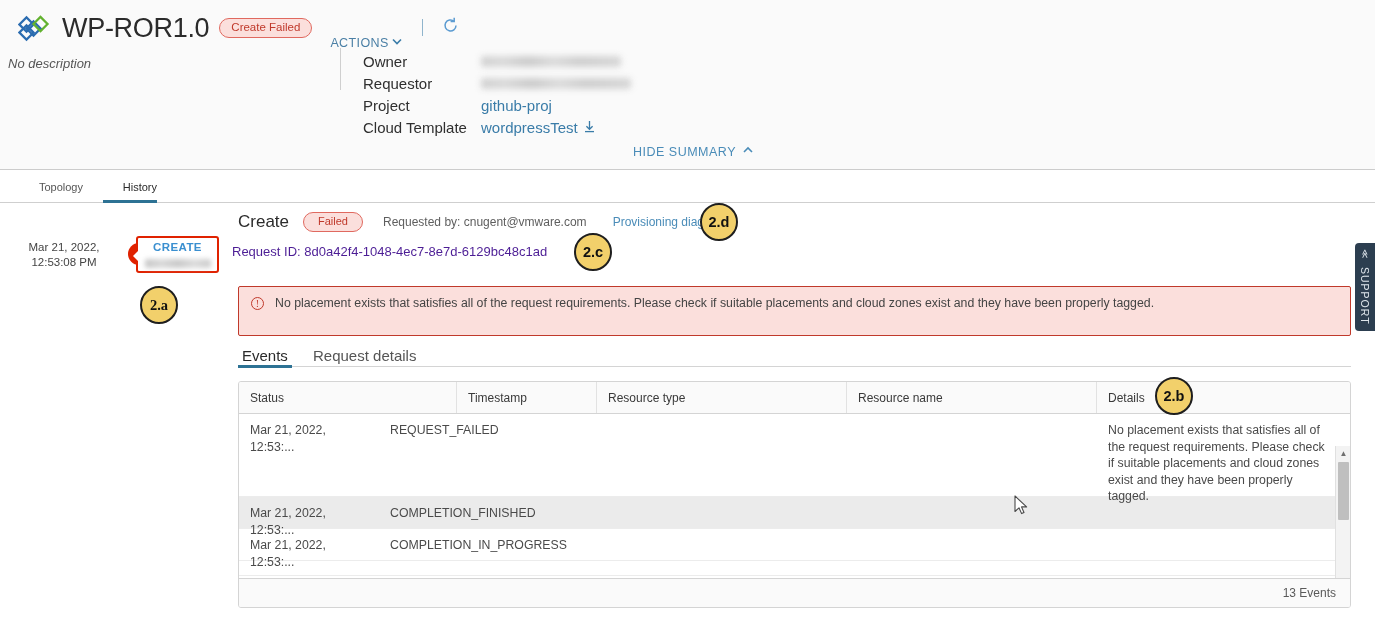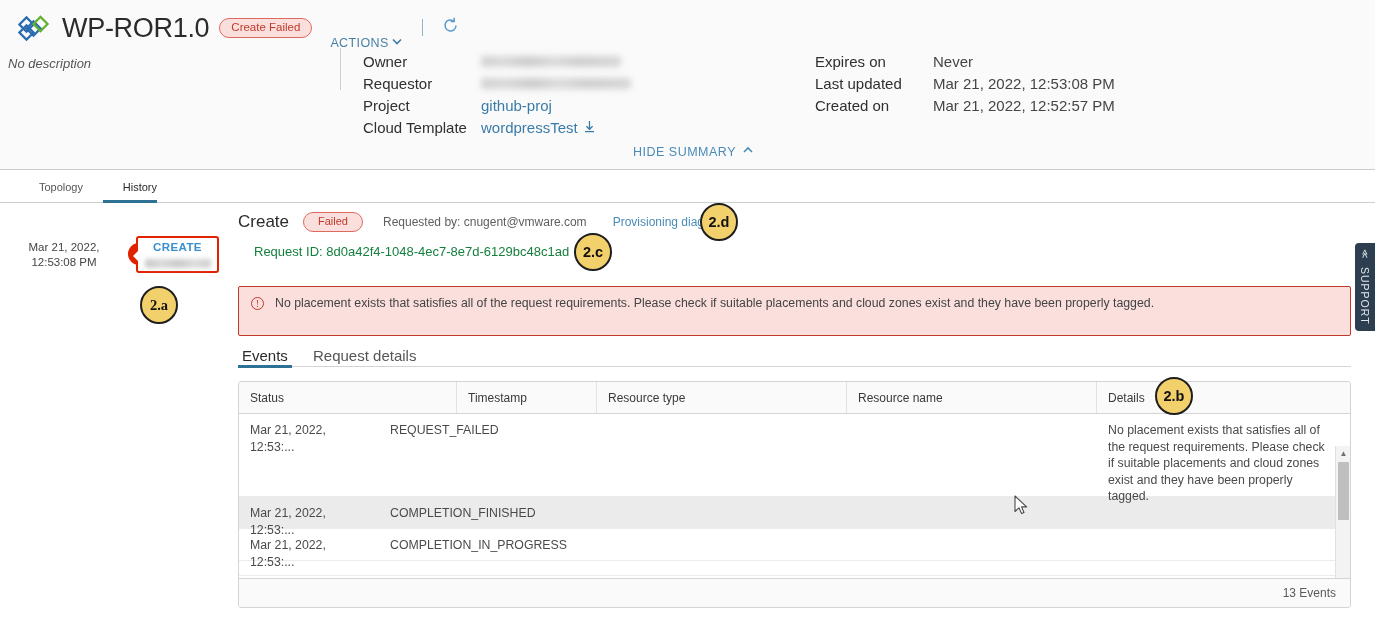--- a/index.html
+++ b/index.html
@@ -147,22 +147,22 @@
   .detail-head { position: absolute; left: 238px; top: 212px; }
   .dh-row1 { display: flex; align-items: center; gap: 14px; }
   .dh-title { font-size: 17px; color: #2b2b2b; }
   .badge-failed-sm {
     border: 1px solid #e0695f; background: #fbdfdc; color: #c0392b;
     border-radius: 10px; font-size: 11px; padding: 2px 14px 3px 14px; line-height: 13px;
   }
   .dh-req-by { font-size: 12px; color: #5e5e5e; margin-left: 6px; }
   .dh-prov { font-size: 12px; color: #4a8cb8; margin-left: 12px; }
   .dh-reqid {
-    position: absolute; left: 254px; top: 244px;
-    font-size: 13px; color: #15803d;
+    position: absolute; left: 232px; top: 244px;
+    font-size: 13px; color: #4c1d95;
   }
 
   
   .alert {
     position: absolute; left: 238px; top: 286px;
     width: 1113px; height: 50px;
     background: #fbdfdc; border: 1px solid #c0392b;
     border-radius: 2px;
   }
   .alert-icon {
@@ -354,34 +354,20 @@
         <span class="dl-icon">
           <svg width="13" height="13" viewBox="0 0 13 13">
             <path d="M6.5 1 L6.5 9" stroke="#3a7ca8" stroke-width="1.3" fill="none"></path>
             <path d="M3.4 6.2 L6.5 9.3 L9.6 6.2" stroke="#3a7ca8" stroke-width="1.3" fill="none"></path>
             <path d="M2 11.6 L11 11.6" stroke="#3a7ca8" stroke-width="1.3" fill="none"></path>
           </svg>
         </span>
       </div>
     </div>
 
-    <div class="meta-col c2">
-      <div class="meta-row">
-        <span class="meta-label">Expires on</span>
-        <span class="meta-value">Never</span>
-      </div>
-      <div class="meta-row">
-        <span class="meta-label">Last updated</span>
-        <span class="meta-value">Mar 21, 2022, 12:53:08 PM</span>
-      </div>
-      <div class="meta-row">
-        <span class="meta-label">Created on</span>
-        <span class="meta-value">Mar 21, 2022, 12:52:57 PM</span>
-      </div>
-    </div>
 
     <div class="hide-summary">
       <span>HIDE SUMMARY</span>
       <span>
         <svg width="12" height="12" viewBox="0 0 12 12">
             <path d="M2 8 L6 4 L10 8" fill="none" stroke="#4a8cb8" stroke-width="1.6"></path>
           </svg>
       </span>
     </div>
   </div>

